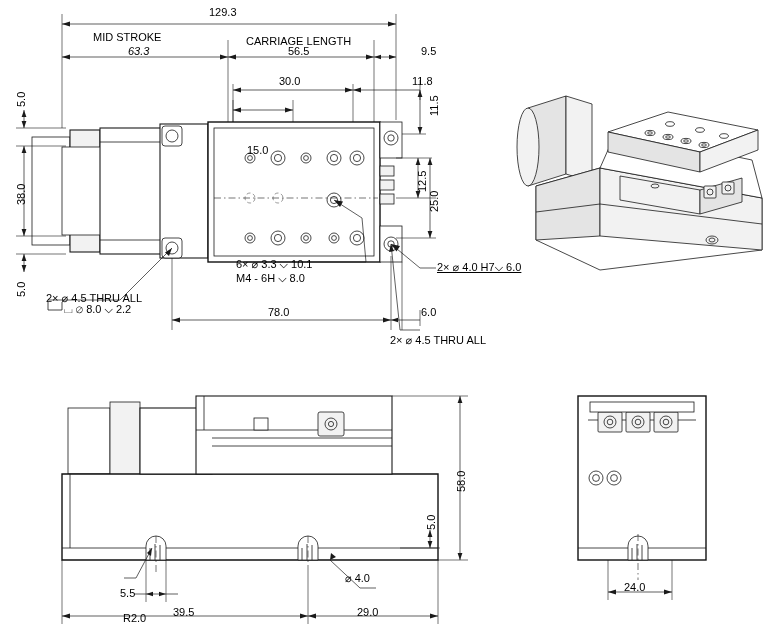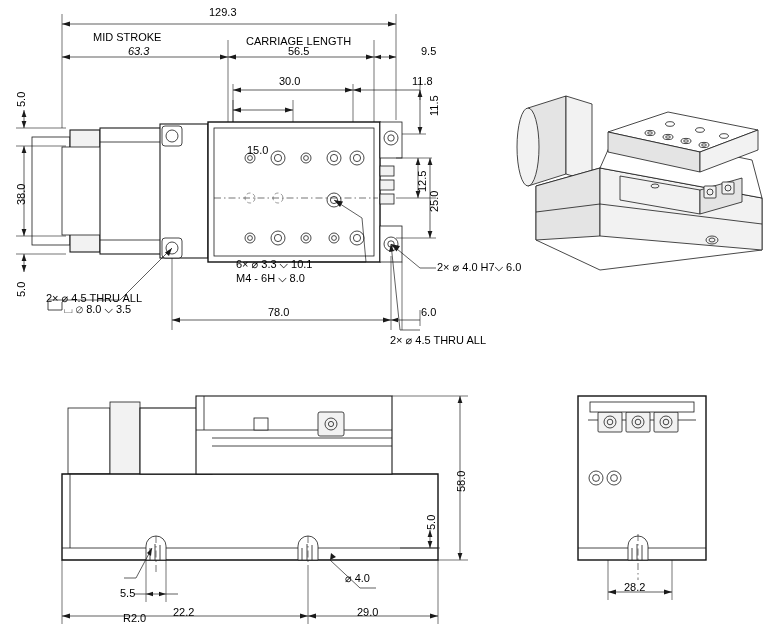--- a/index.html
+++ b/index.html
@@ -408,34 +408,34 @@
   <div class="lbl vert" style="left:15px; top:107px;">5.0</div>
   <div class="lbl vert" style="left:15px; top:205px;">38.0</div>
   <div class="lbl vert" style="left:15px; top:297px;">5.0</div>
 
   <div class="lbl vert" style="left:416px; top:192px;">12.5</div>
   <div class="lbl vert" style="left:428px; top:212px;">25.0</div>
 
   <div class="lbl" style="left:236px; top:258px;">6× ⌀ 3.3 ⌵ 10.1</div>
   <div class="lbl" style="left:236px; top:272px;text-align:center;">M4 - 6H ⌵ 8.0</div>
 
-  <div class="lbl" style="left:437px; top:261px;">2× ⌀ 4.0 H7⌵ 6.0</div>
+  <div class="lbl" style="left:437px; top:261px;text-decoration:underline;">2× ⌀ 4.0 H7⌵ 6.0</div>
 
   <div class="lbl" style="left:46px; top:292px;">2× ⌀ 4.5 THRU ALL</div>
-  <div class="lbl" style="left:64px; top:303px;">⌴ ⌀ 8.0 ⌵ 3.5</div>
+  <div class="lbl" style="left:64px; top:303px;">⌴ ⌀ 8.0 ⌵ 2.2</div>
 
   <div class="lbl" style="left:268px; top:306px;">78.0</div>
   <div class="lbl" style="left:421px; top:306px;">6.0</div>
 
   <div class="lbl" style="left:390px; top:334px;">2× ⌀ 4.5 THRU ALL</div>
 
   <div class="lbl vert" style="left:455px; top:492px;">58.0</div>
   <div class="lbl vert" style="left:425px; top:530px;">5.0</div>
 
   <div class="lbl" style="left:123px; top:572px;margin-top:40px;">R2.0</div>
   <div class="lbl" style="left:120px; top:587px;">5.5</div>
-  <div class="lbl" style="left:173px; top:606px;">22.2</div>
+  <div class="lbl" style="left:173px; top:606px;">39.5</div>
   <div class="lbl" style="left:357px; top:606px;">29.0</div>
   <div class="lbl" style="left:345px; top:572px;text-align:right;">⌀ 4.0</div>
 
-  <div class="lbl" style="left:624px; top:581px;">28.2</div>
+  <div class="lbl" style="left:624px; top:581px;">24.0</div>
 
 </div>
 
 </body></html>

